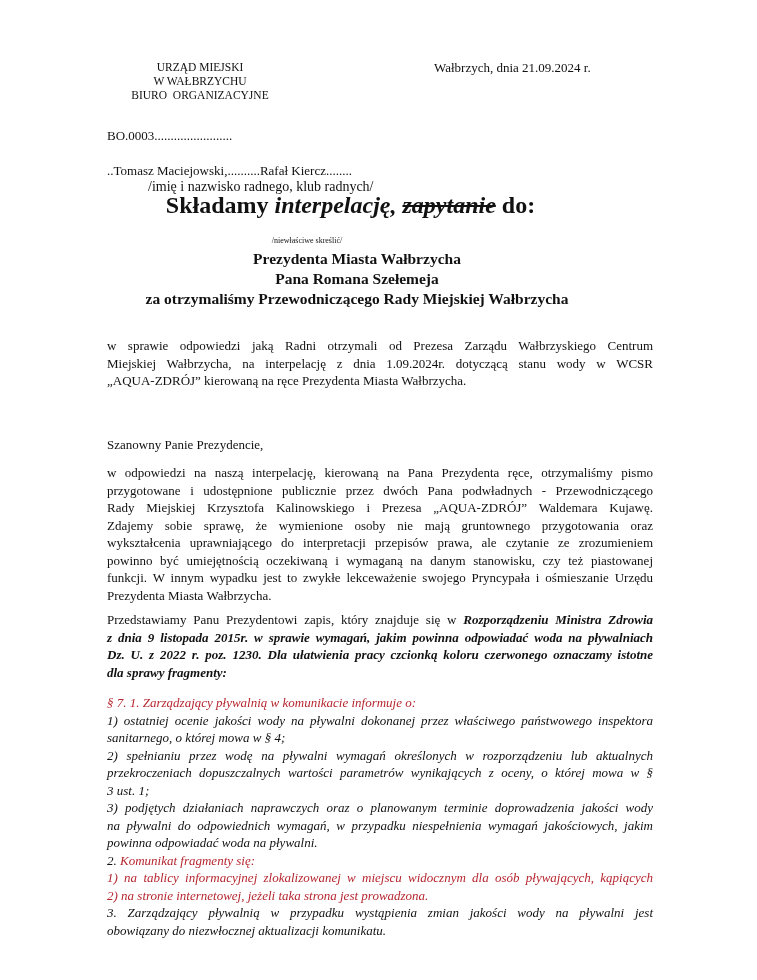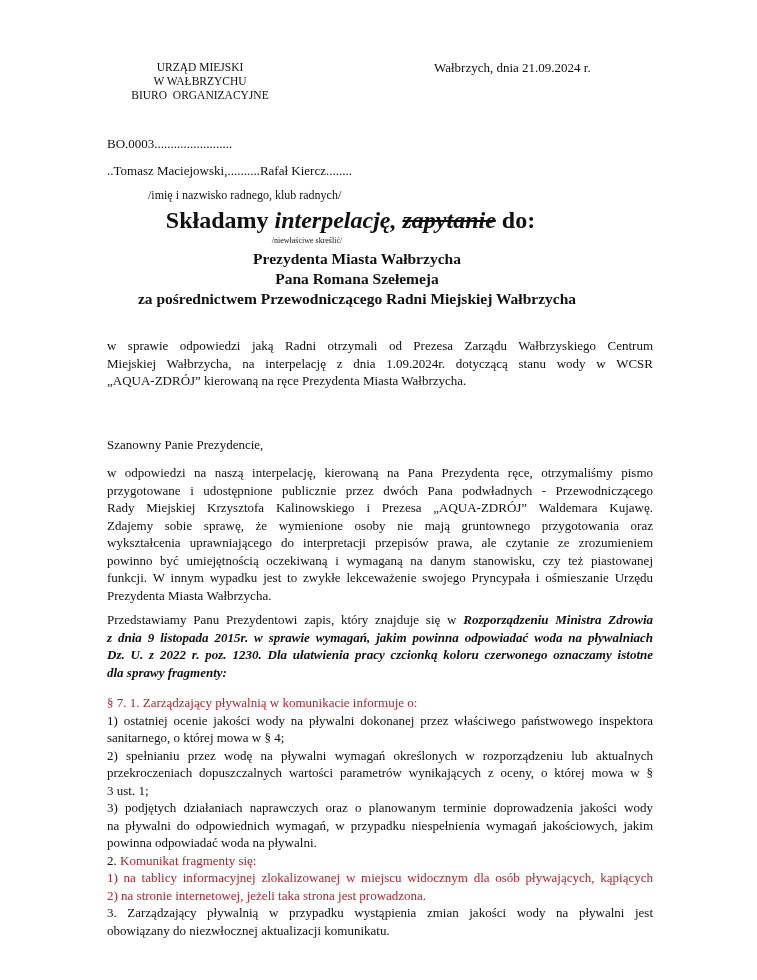--- a/index.html
+++ b/index.html
@@ -1,31 +1,31 @@
 <!DOCTYPE html>
 <html><head>
 <meta charset="utf-8">
 <style>
   html, body { margin: 0; padding: 0; background: #ffffff; }
   body { width: 757px; height: 980px; position: relative; overflow: hidden;
          font-family: "Liberation Serif", serif; color: #111; }
   .abs { position: absolute; }
   .office { left: 120px; top: 60px; width: 160px; text-align: center; font-size: 11.5px; line-height: 14px; }
   .date { left: 434px; top: 60px; font-size: 13px; }
-  .ref { left: 107px; top: 136px; font-size: 13px; }
+  .ref { left: 107px; top: 128px; font-size: 13px; }
   .names { left: 107px; top: 163px; font-size: 13px; }
-  .names-hint { left: 148px; top: 179px; font-size: 12px; margin-top: 9px; }
-  .title { left: 0; width: 701px; top: 207px; text-align: center; font-size: 24px; font-weight: bold; }
+  .names-hint { left: 148px; top: 179px; font-size: 14px; }
+  .title { left: 0; width: 701px; top: 192px; text-align: center; font-size: 24px; font-weight: bold; }
   .title i { font-style: italic; }
   .title s { text-decoration: line-through; font-style: italic; }
   .title-hint { left: 0; width: 614px; top: 236px; text-align: center; font-size: 8px; }
   .addr { left: 0; width: 714px; text-align: center; font-size: 15.5px; font-weight: bold; }
   .para { left: 107px; width: 546px; font-size: 13px; line-height: 17.5px; text-align: justify; margin-top: 16px; }
   .bi { font-weight: bold; font-style: italic; }
-  .it { }
+  .it { font-style: italic; }
   .red { color: #b5262f; }
   .line { display: block; text-align: justify; text-align-last: justify; }
   .line.end { text-align-last: left; }
 </style>
 </head>
 <body>
 
 <div class="abs office">
   <div>URZĄD MIEJSKI</div>
   <div>W WAŁBRZYCHU</div>
@@ -36,21 +36,21 @@
 <div class="abs names">..Tomasz Maciejowski,..........Rafał Kiercz........</div>
 <div class="abs names-hint">/imię i nazwisko radnego, klub radnych/</div>
 
 <div class="abs title">
   <span style="white-space:pre">Składamy </span><i>interpelację,</i>
   <s>zapytanie</s><span style="white-space:pre"> do:</span>
 </div>
 <div class="abs title-hint">/niewłaściwe skreślić/</div>
 <div class="abs addr" style="top:250px">Prezydenta Miasta Wałbrzycha</div>
 <div class="abs addr" style="top:270px">Pana Romana Szełemeja</div>
-<div class="abs addr" style="top:290px">za pośrednictwem Przewodniczącego Radni Miejskiej Wałbrzycha</div>
+<div class="abs addr" style="top:290px">za otrzymaliśmy Przewodniczącego Rady Miejskiej Wałbrzycha</div>
 
 <div class="abs para" style="top:321px">
   <span class="line">w sprawie odpowiedzi jaką Radni otrzymali od Prezesa Zarządu Wałbrzyskiego Centrum</span>
   <span class="line">Miejskiej Wałbrzycha, na interpelację z dnia 1.09.2024r. dotyczącą stanu wody w WCSR</span>
   <span class="line end">„AQUA-ZDRÓJ” kierowaną na ręce Prezydenta Miasta Wałbrzycha.</span>
 </div>
 
 <div class="abs para" style="top:420px">Szanowny Panie Prezydencie,</div>
 
 <div class="abs para" style="top:448px">

